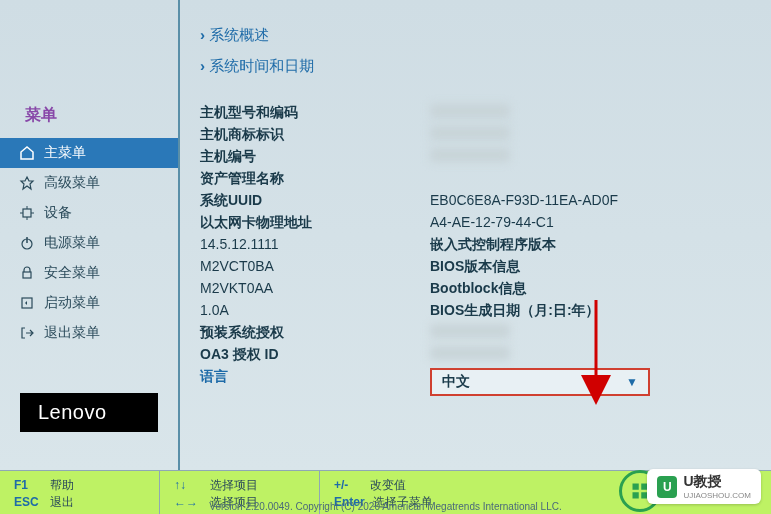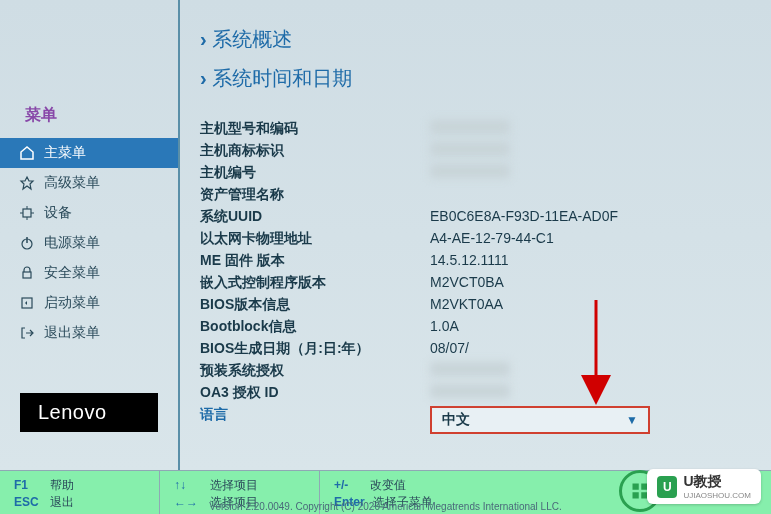--- a/index.html
+++ b/index.html
@@ -60,21 +60,21 @@
       display: inline-block;
       letter-spacing: 0.5px;
     }
     .main {
       flex: 1;
       padding: 20px 30px 10px 20px;
       overflow: hidden;
     }
     .nav-link {
       color: #1e6ba8;
-      font-size: 20px;
+      font-size: 15px;
       padding: 6px 0;
       cursor: pointer;
     }
     .nav-link::before {
       content: "›  ";
       color: #1e6ba8;
       font-weight: bold;
     }
     .info-grid {
       margin-top: 22px;
@@ -110,21 +110,21 @@
     .lang-select .chevron {
       color: #1e6ba8;
       font-size: 12px;
     }
     .footer {
       border-top: 1px solid #8fa8b4;
       height: 44px;
       display: flex;
       font-size: 12px;
       color: #2a4a5a;
-      background: #86efac;
+      background: #bef264;
     }
     .footer-col {
       padding: 6px 14px 2px 14px;
       border-right: 1px solid #8fa8b4;
       display: flex;
       flex-direction: column;
       justify-content: flex-start;
       min-width: 160px;
     }
     .footer-col:last-of-type { border-right: none; flex: 1; }
@@ -284,34 +284,32 @@
 
       <div class="info-label">资产管理名称</div>
       <div class="info-value"></div>
 
       <div class="info-label">系统UUID</div>
       <div class="info-value">EB0C6E8A-F93D-11EA-AD0F</div>
 
       <div class="info-label">以太网卡物理地址</div>
       <div class="info-value">A4-AE-12-79-44-C1</div>
 
-      <div class="info-label">ME 固件 版本</div>
       <div class="info-value">14.5.12.1111</div>
 
       <div class="info-label">嵌入式控制程序版本</div>
       <div class="info-value">M2VCT0BA</div>
 
       <div class="info-label">BIOS版本信息</div>
       <div class="info-value">M2VKT0AA</div>
 
       <div class="info-label">Bootblock信息</div>
       <div class="info-value">1.0A</div>
 
       <div class="info-label">BIOS生成日期（月:日:年）</div>
-      <div class="info-value">08/07/</div>
 
       <div class="info-label">预装系统授权</div>
       <div class="info-value blurred"></div>
 
       <div class="info-label">OA3 授权 ID</div>
       <div class="info-value blurred"></div>
 
       <div class="info-label lang-row-label">语言</div>
       <div class="lang-select">
         <span>中文</span>

